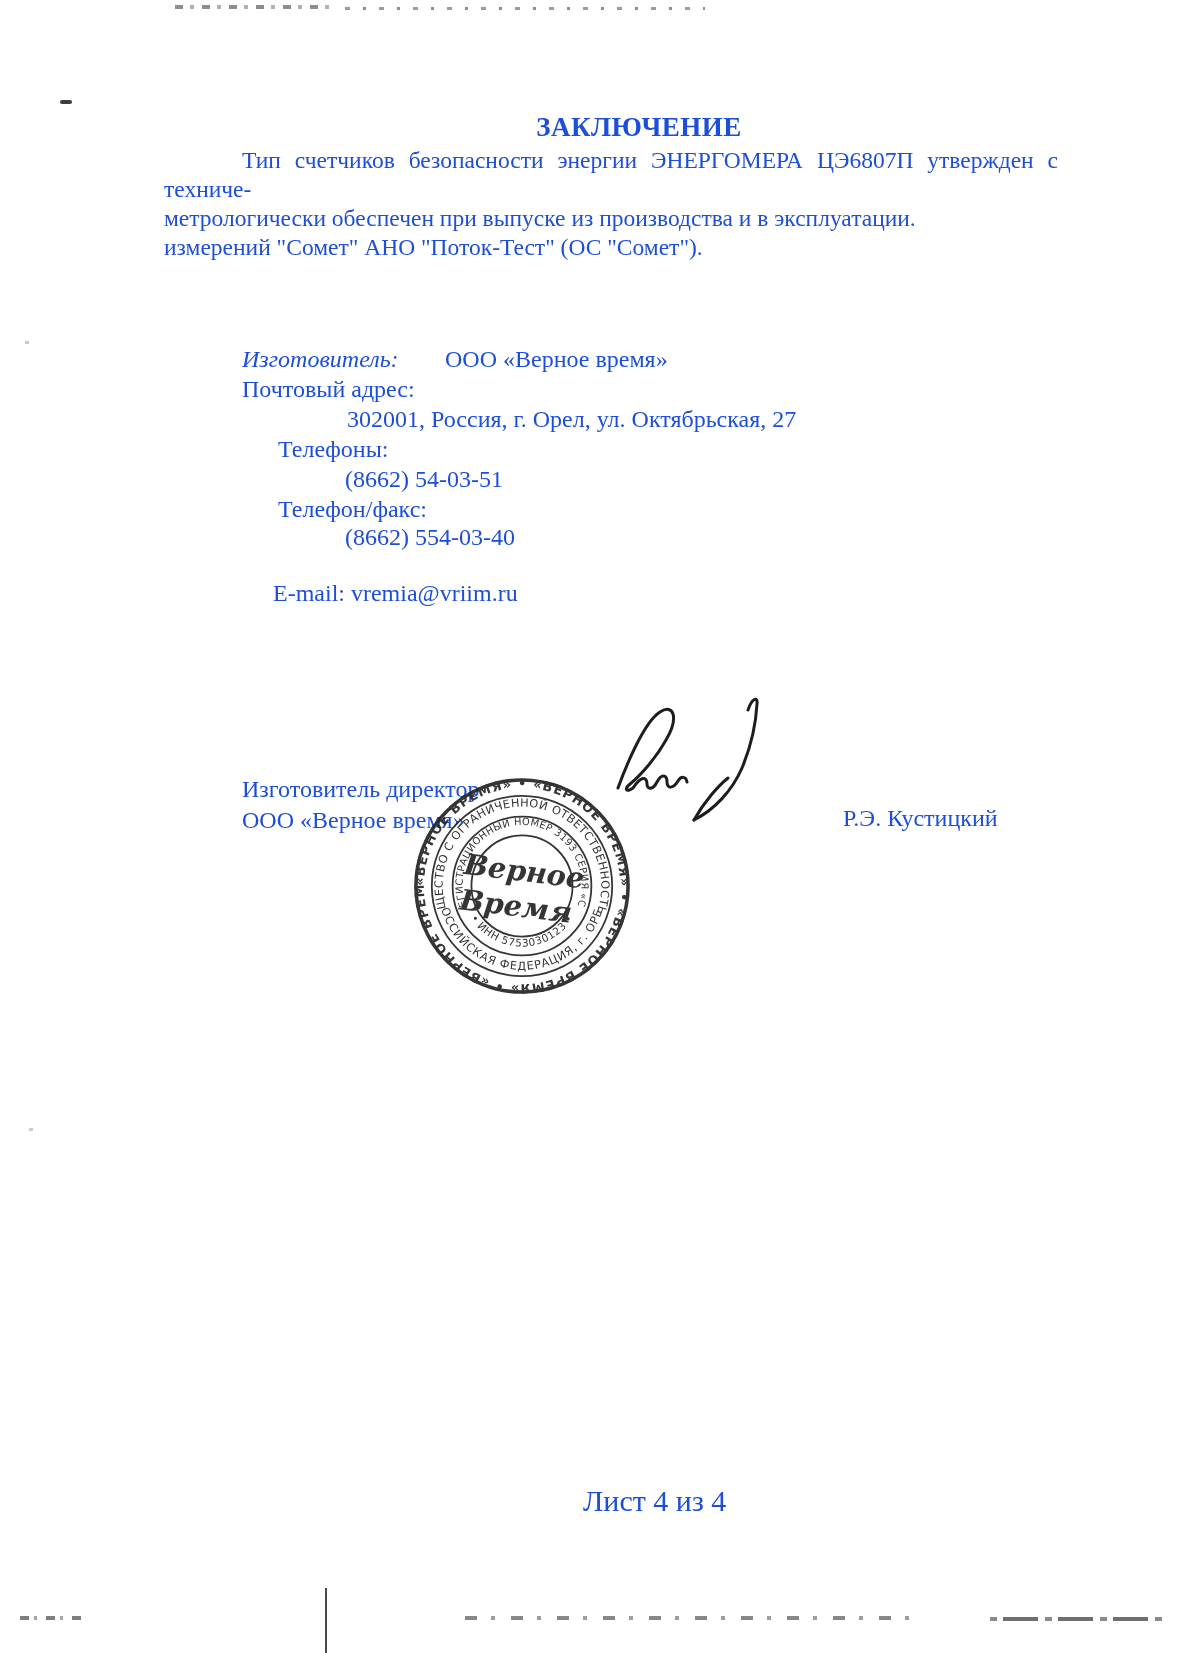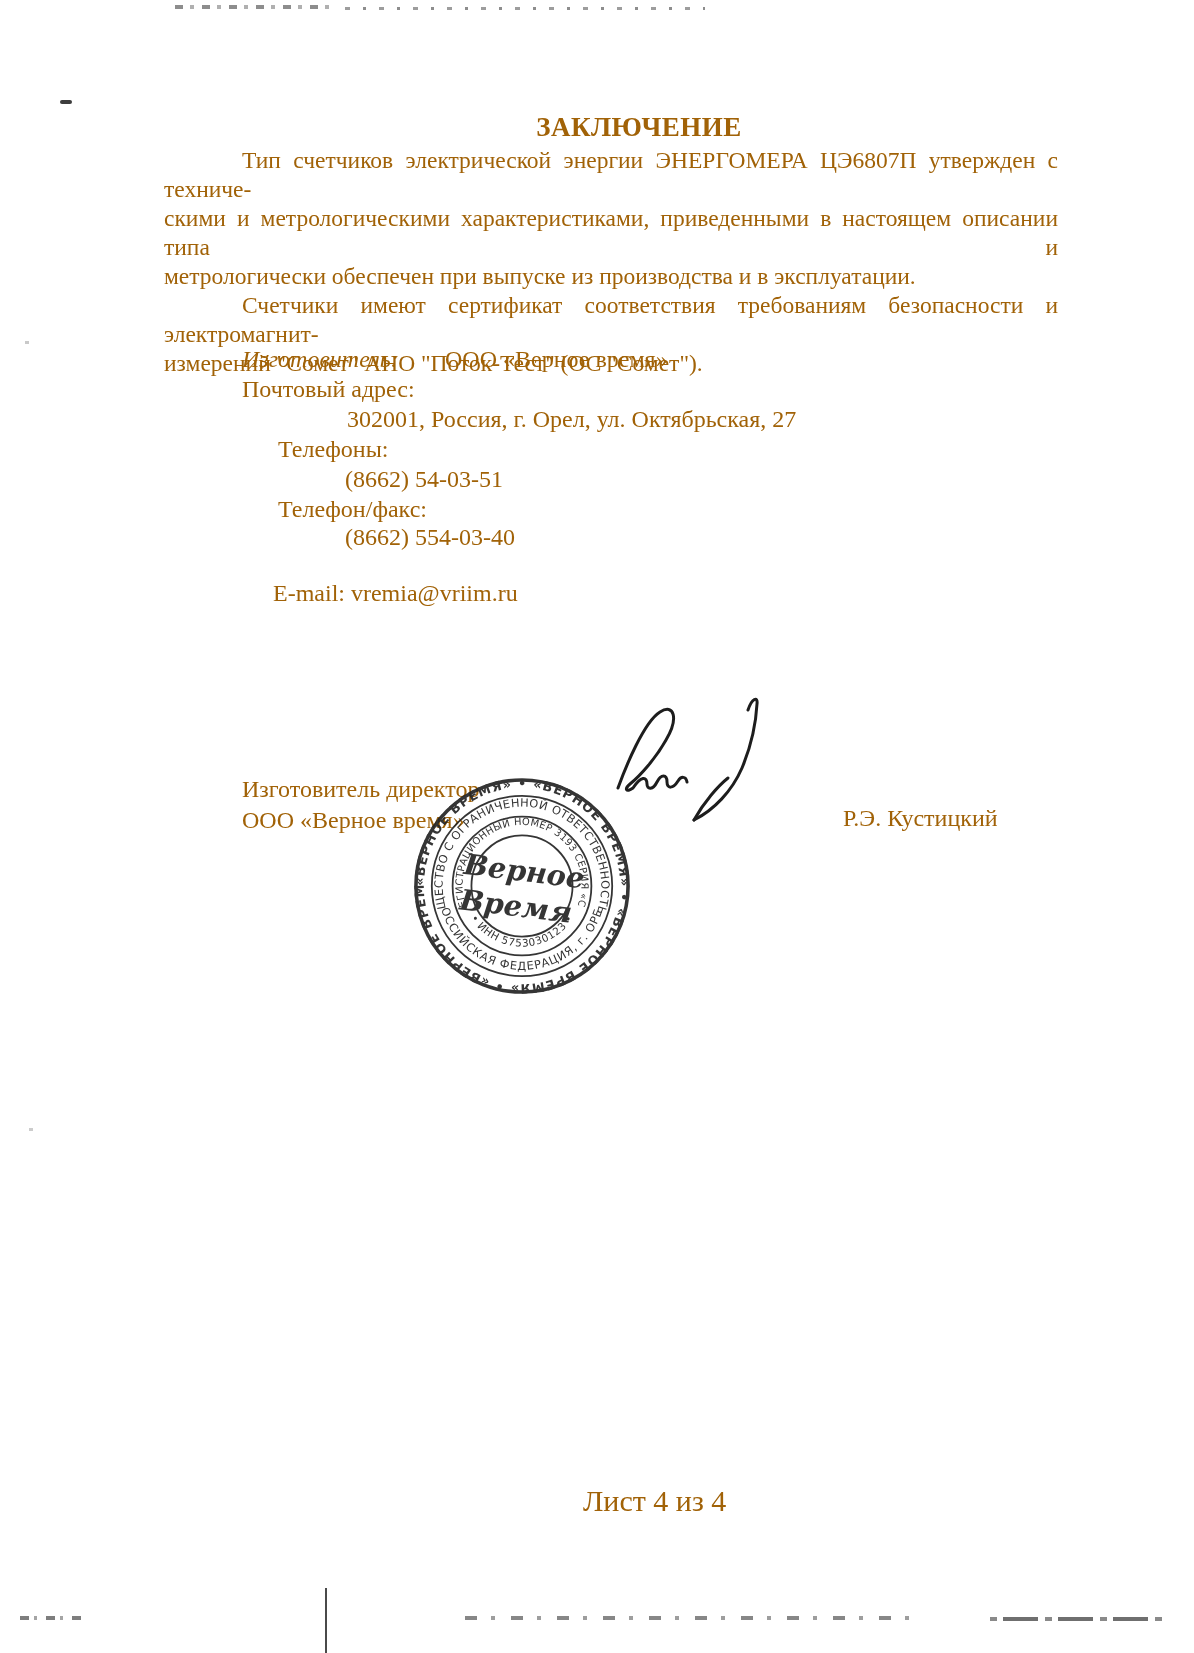--- a/index.html
+++ b/index.html
@@ -1,19 +1,19 @@
 <!DOCTYPE html>
 <html><head>
 <meta charset="utf-8">
 <style>
   html,body { margin:0; padding:0; background:#e8e8e8; }
   .page {
     position:relative; width:1194px; height:1653px; margin:0 auto;
     background:#ffffff; overflow:hidden;
-    font-family:"Liberation Serif", serif; color:#a16207;
+    font-family:"Liberation Serif", serif; color:#1d4ed8;
   }
   
   .artifact { position:absolute; }
   .dash-strip-a { left:175px; top:5px; width:160px; height:4px;
     background:repeating-linear-gradient(90deg,#8d8d8d 0 8px,transparent 8px 15px,#b0b0b0 15px 19px,transparent 19px 27px); }
   .dash-strip-b { left:345px; top:7px; width:360px; height:3px;
     background:repeating-linear-gradient(90deg,#9d9d9d 0 5px,transparent 5px 18px,#8d8d8d 18px 21px,transparent 21px 34px); }
   .tick-mark { left:60px; top:100px; width:12px; height:4px; background:#3d3d3d; border-radius:2px; }
   .speck-1 { left:25px; top:341px; width:4px; height:3px; background:#c9c9c9; }
   .speck-2 { left:29px; top:1128px; width:4px; height:3px; background:#cccccc; }
@@ -58,24 +58,22 @@
   <div class="artifact speck-1"></div>
   <div class="artifact speck-2"></div>
   <div class="artifact bottom-dash-left"></div>
   <div class="artifact bottom-dash-mid"></div>
   <div class="artifact bottom-dash-right"></div>
   <div class="artifact bottom-vline"></div>
 
   <div class="doc-title">ЗАКЛЮЧЕНИЕ</div>
 
   <div class="body-block">
-    <div class="jl ind">Тип счетчиков электрической энергии ЭНЕРГОМЕРА ЦЭ6807П утвержден с техниче-</div>
-    <div class="jl">скими и метрологическими характеристиками, приведенными в настоящем описании типа и</div>
+    <div class="jl ind">Тип счетчиков безопасности энергии ЭНЕРГОМЕРА ЦЭ6807П утвержден с техниче-</div>
     <div class="jl last">метрологически обеспечен при выпуске из производства и в эксплуатации.</div>
-    <div class="jl ind">Счетчики имеют сертификат соответствия требованиям безопасности и электромагнит-</div>
     <div class="jl last">измерений "Сомет" АНО "Поток-Тест" (ОС "Сомет").</div>
   </div>
 
   <div class="abs-line" style="left:242px; top:346px;font-style:italic;">Изготовитель:</div>
   <div class="abs-line" style="left:445px; top:346px;">ООО «Верное время»</div>
   <div class="abs-line" style="left:242px; top:376px;">Почтовый адрес:</div>
   <div class="abs-line" style="left:347px; top:406px;">302001, Россия, г. Орел, ул. Октябрьская, 27</div>
   <div class="abs-line" style="left:278px; top:436px;">Телефоны:</div>
   <div class="abs-line" style="left:345px; top:466px;">(8662) 54-03-51</div>
   <div class="abs-line" style="left:278px; top:496px;">Телефон/факс:</div>

